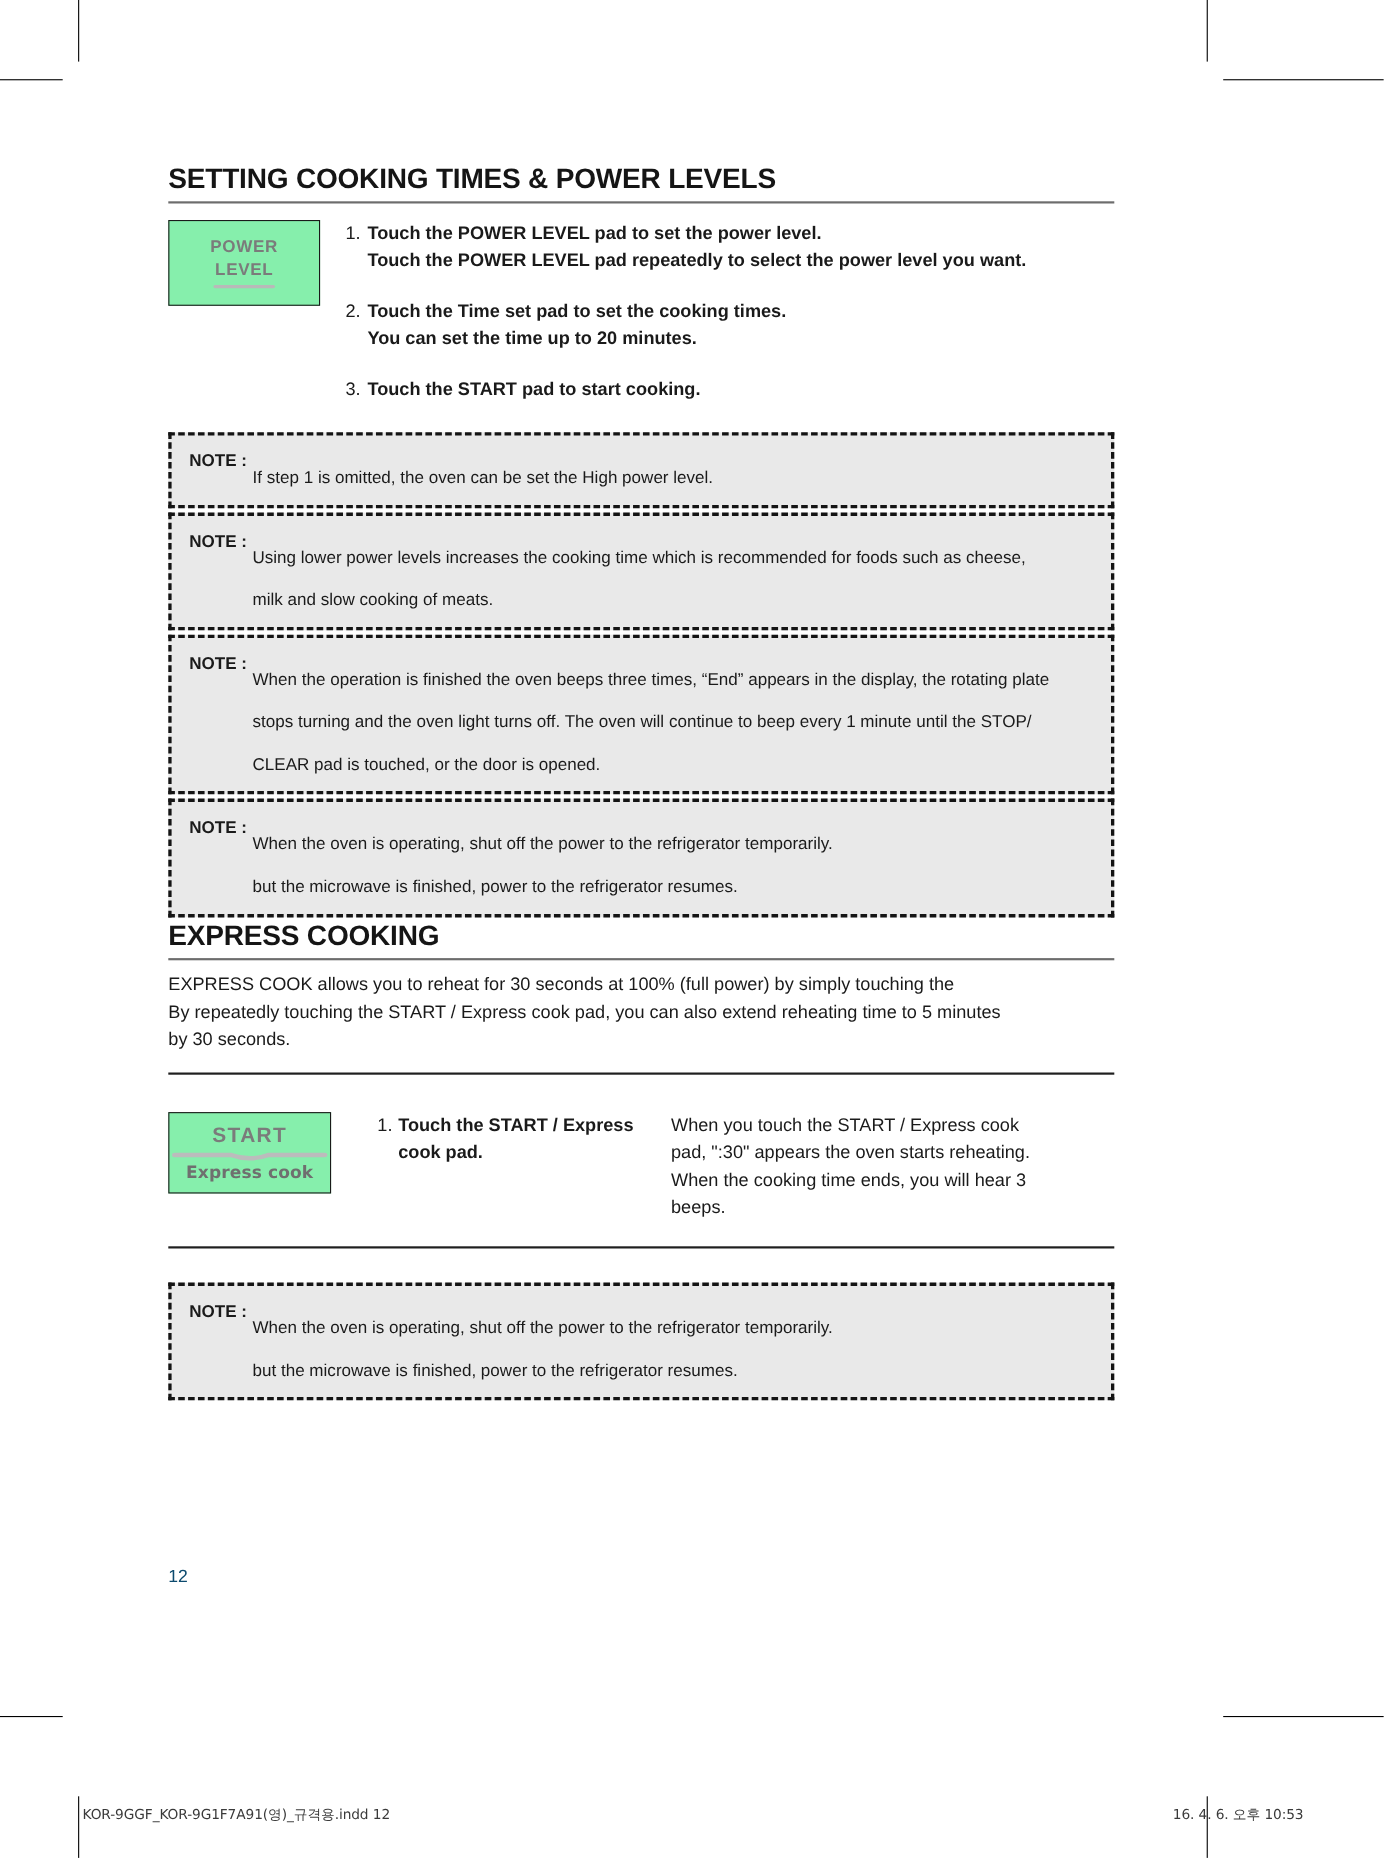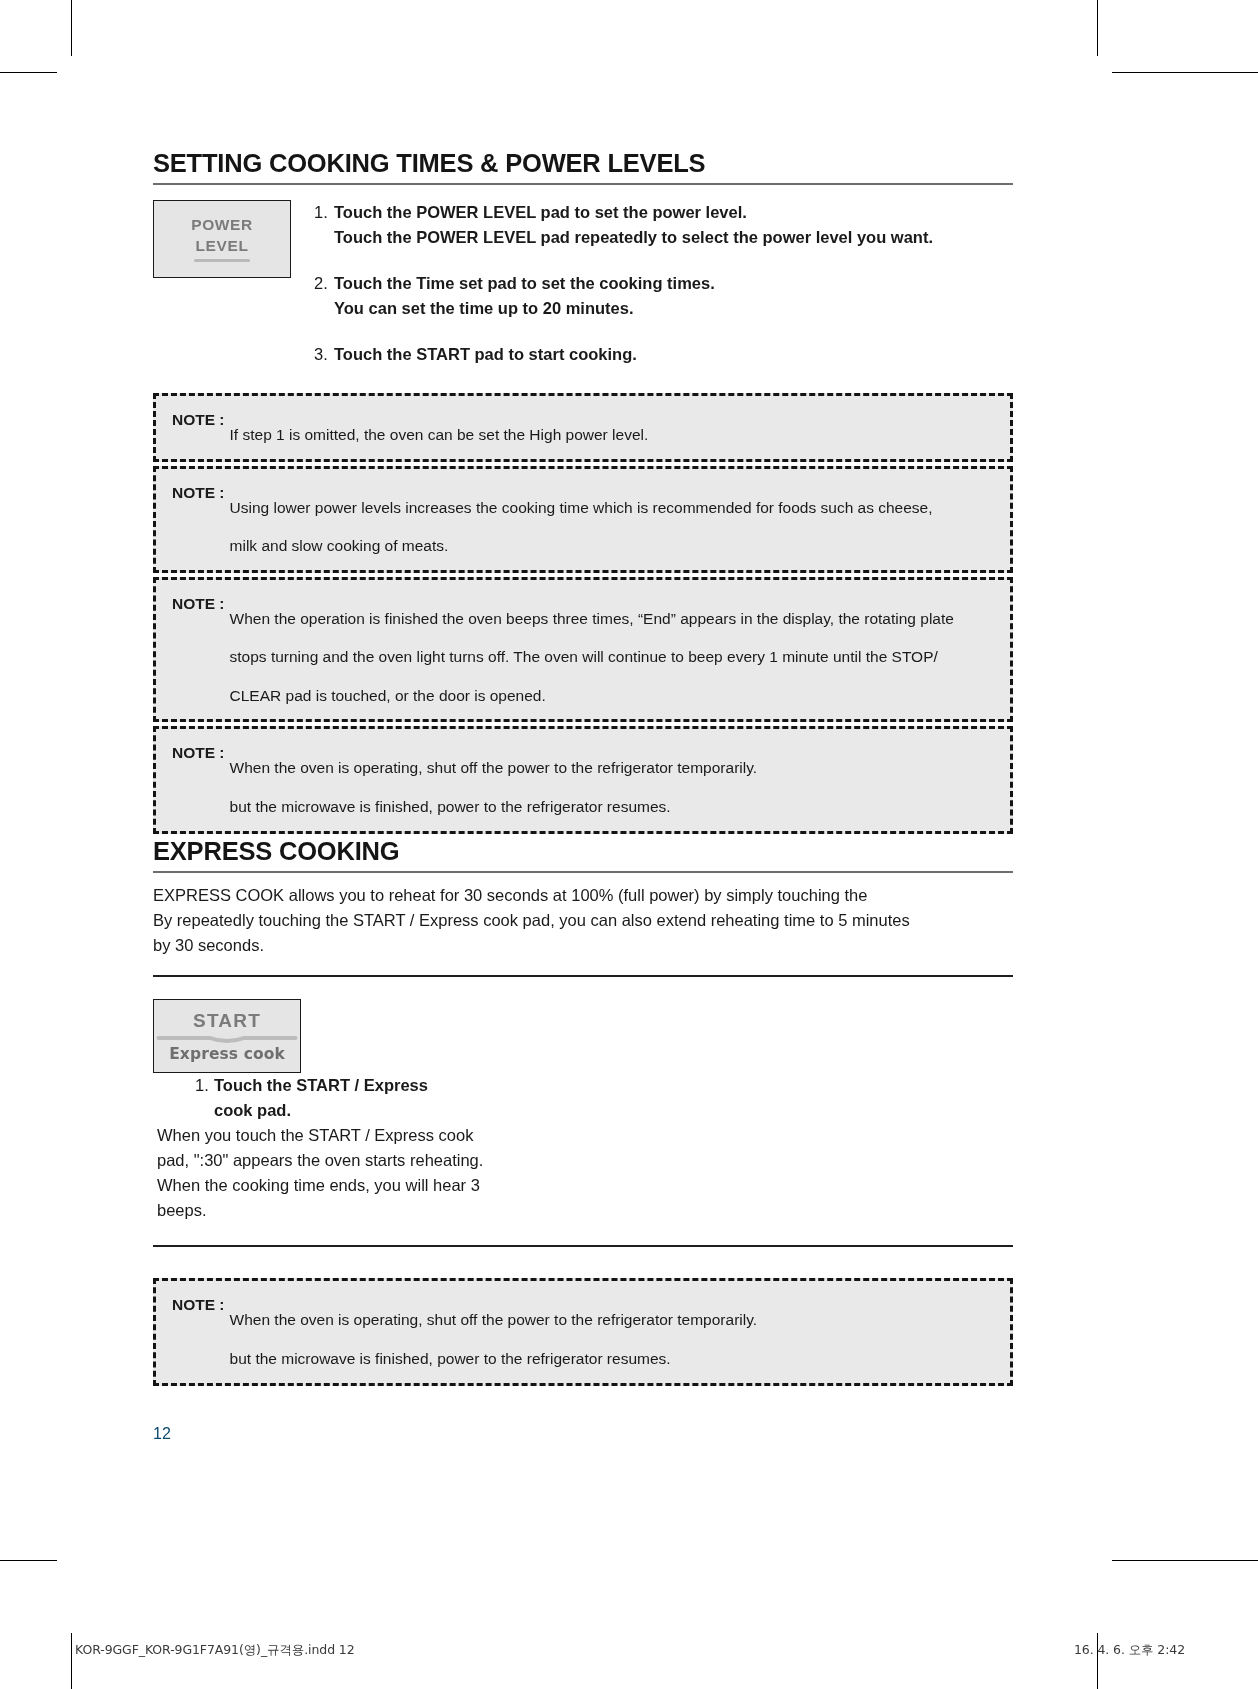--- a/index.html
+++ b/index.html
@@ -57,21 +57,21 @@
   }
   .heading-rule {
     height: 2px;
     background: #6d6d6d;
     margin-top: 6px;
   }
 
   
   .pad-box {
     border: 1px solid #1a1a1a;
-    background: #e5e5e5;
+    background: #86efac;
     box-sizing: border-box;
     display: flex;
     flex-direction: column;
     align-items: center;
     justify-content: center;
   }
   .pad-line {
     color: #7b7b7b;
     font-size: 15.5px;
     font-weight: bold;
@@ -303,21 +303,21 @@
     <div class="heading-rule"></div>
 
     <div class="body-para" style="margin-top:10px;">
       <div>EXPRESS COOK allows you to reheat for 30 seconds at 100% (full power) by simply touching the</div>
       <div>By repeatedly touching the START / Express cook pad, you can also extend reheating time to 5 minutes</div>
       <div>by 30 seconds.</div>
     </div>
 
     <div class="rule-black" style="margin-top:17px;"></div>
 
-    <div class="express-row" style="margin-top:22px;flex-direction:column;">
+    <div class="express-row" style="margin-top:34px;">
 
       <div class="col-pad">
         <div class="pad-box" style="width:148px; height:74px;">
           <div class="pad-start">START</div>
           <svg class="pad-divider" viewBox="0 0 120 9" preserveAspectRatio="none">
             <path d="M4 3 L46 3 Q60 9 74 3 L116 3" fill="none" stroke="#bcbcbc" stroke-width="4" stroke-linecap="round"></path>
           </svg>
           <div class="pad-express">Express cook</div>
         </div>
       </div>
@@ -356,14 +356,14 @@
     </div>
 
   </div>
 
   <div class="page-number">12</div>
 
 </div>
 
 <div class="footer">
   <div class="file">KOR-9GGF_KOR-9G1F7A91(영)_규격용.indd   12</div>
-  <div class="stamp">16. 4. 6.   오후 2:42</div>
+  <div class="stamp">16. 4. 6.   오후 10:53</div>
 </div>
 
 </body></html>

